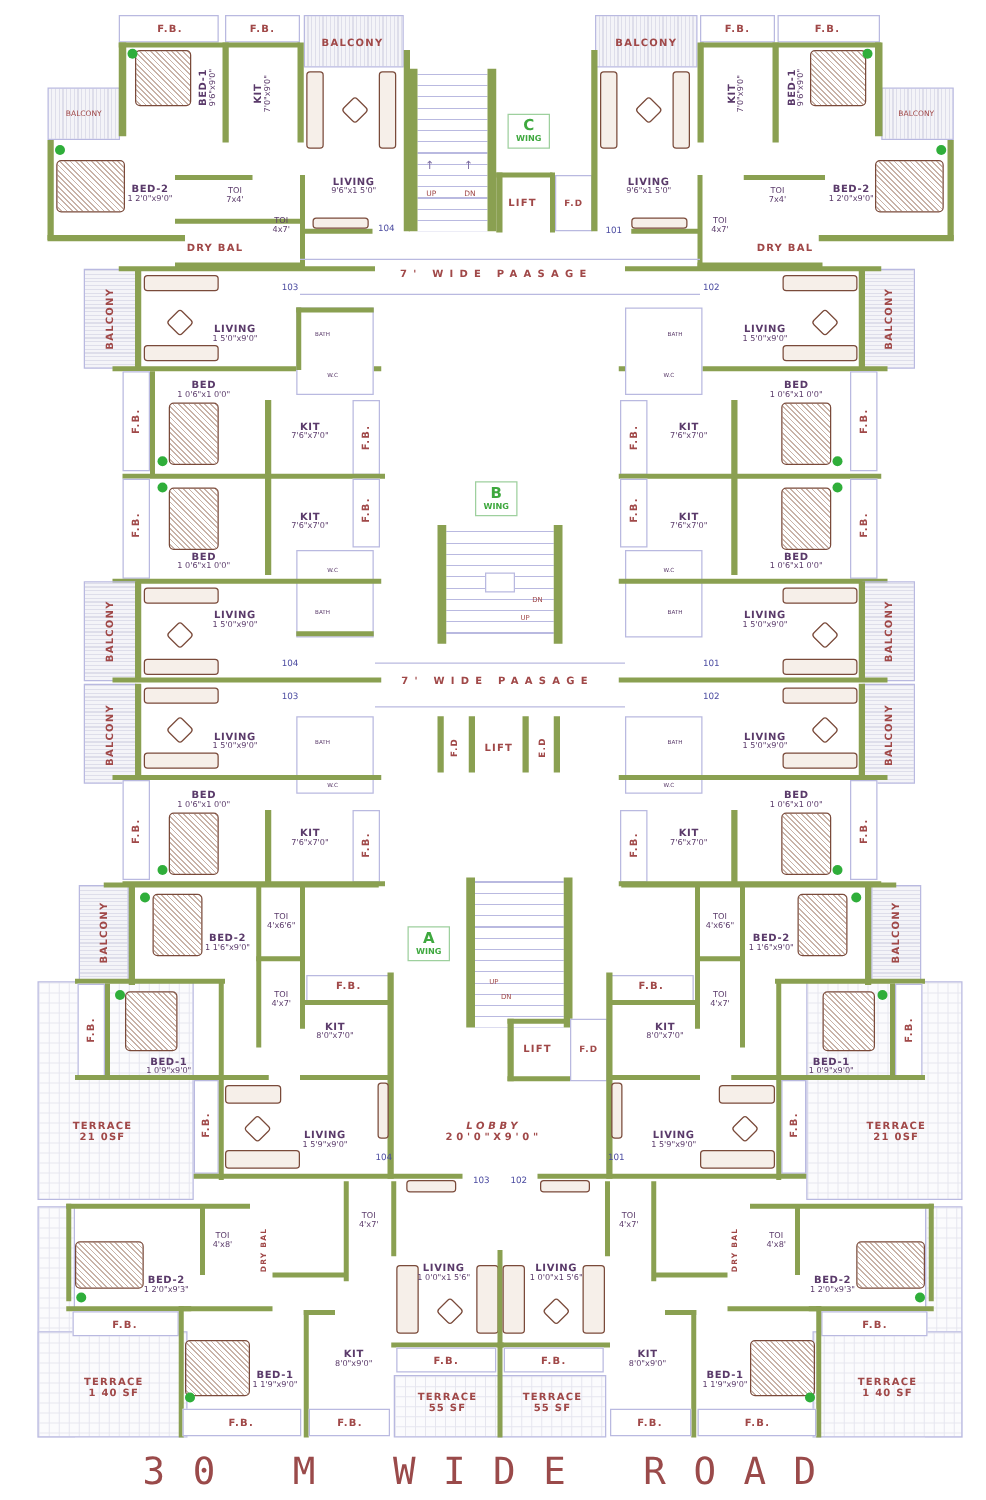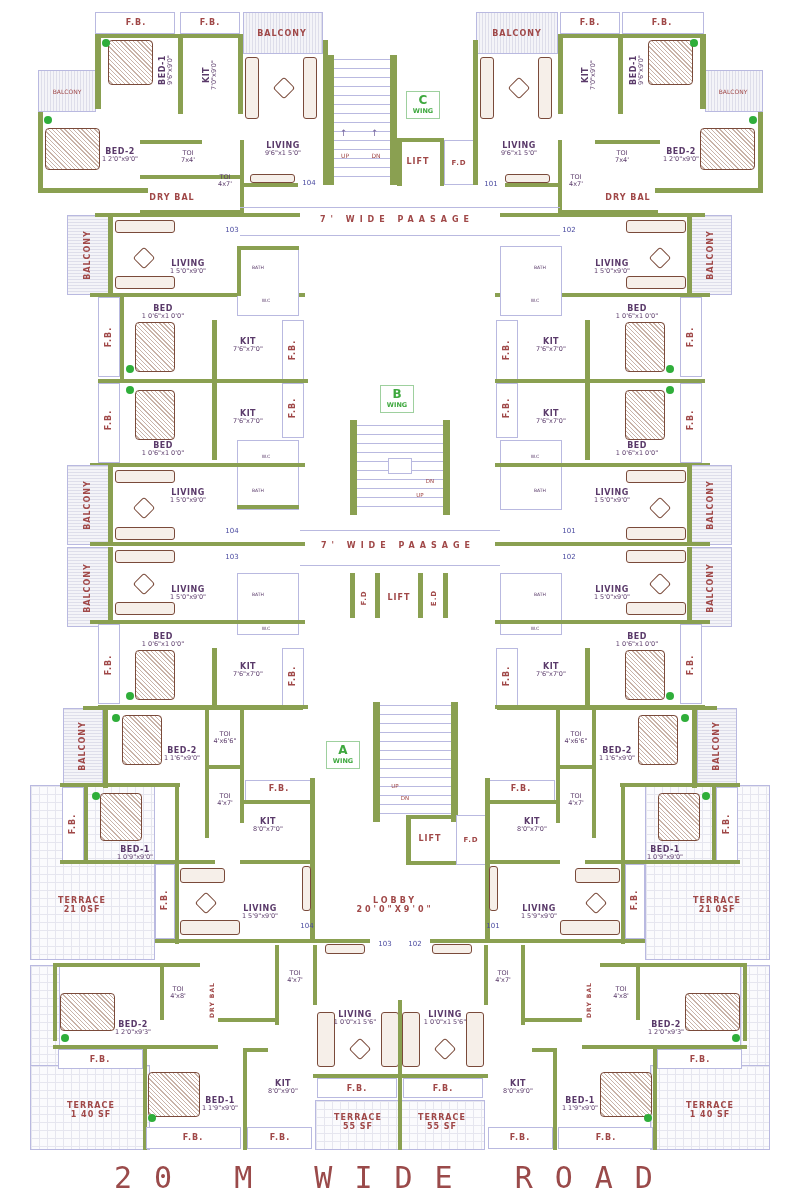--- a/index.html
+++ b/index.html
@@ -497,21 +497,21 @@
     <div class="stair" style="left:373px;top:702px;width:85px;height:120px;"></div>
     <div class="lbl" style="left:395px;top:786px;color:#a04848;font-size:5.5px;">UP</div>
     <div class="lbl" style="left:405px;top:798px;color:#a04848;font-size:5.5px;">DN</div>
     <div class="wall" style="left:406px;top:815px;width:5px;height:50px;"></div>
     <div class="wall" style="left:406px;top:815px;width:50px;height:4px;"></div>
     <div class="wall" style="left:406px;top:861px;width:50px;height:4px;"></div>
     <div class="lbl red" style="left:430px;top:839px;">LIFT</div>
     <div class="room" style="left:456px;top:815px;width:30px;height:50px;"></div>
     <div class="lbl red" style="left:471px;top:840px;font-size:7px;">F.D</div>
     <div class="lbl red" style="left:395px;top:905px;letter-spacing:3px;">
-        <span style="display:block;">LOBBY</span>
+        <span style="display:block;font-style:italic;">LOBBY</span>
         <span style="display:block;">20'0"X9'0"</span>
       </div>
     <div class="num" style="left:385px;top:944px;">103</div>
     <div class="num" style="left:415px;top:944px;">102</div>
   </div>
 
   <div>
     <div class="balc-v" style="left:697px;top:708px;width:40px;height:77px;"></div>
     <div class="lbl red rot" style="left:717px;top:746px;">BALCONY</div>
     <div class="wall" style="left:497px;top:706px;width:220px;height:4px;"></div>
@@ -697,14 +697,14 @@
     <div class="lbl red" style="left:442px;top:1122px;">
         <span style="display:block;">TERRACE</span>
         <span style="display:block;">55 SF</span>
       </div>
     <div class="room" style="left:488px;top:1127px;width:65px;height:22px;"></div>
     <div class="lbl red" style="left:520px;top:1138px;">F.B.</div>
     <div class="room" style="left:558px;top:1127px;width:95px;height:22px;"></div>
     <div class="lbl red" style="left:606px;top:1138px;">F.B.</div>
   </div>
 
-  <div class="road">20 M WIDE ROAD</div>
+  <div class="road">30 M WIDE ROAD</div>
 </div>
 
 </body></html>

